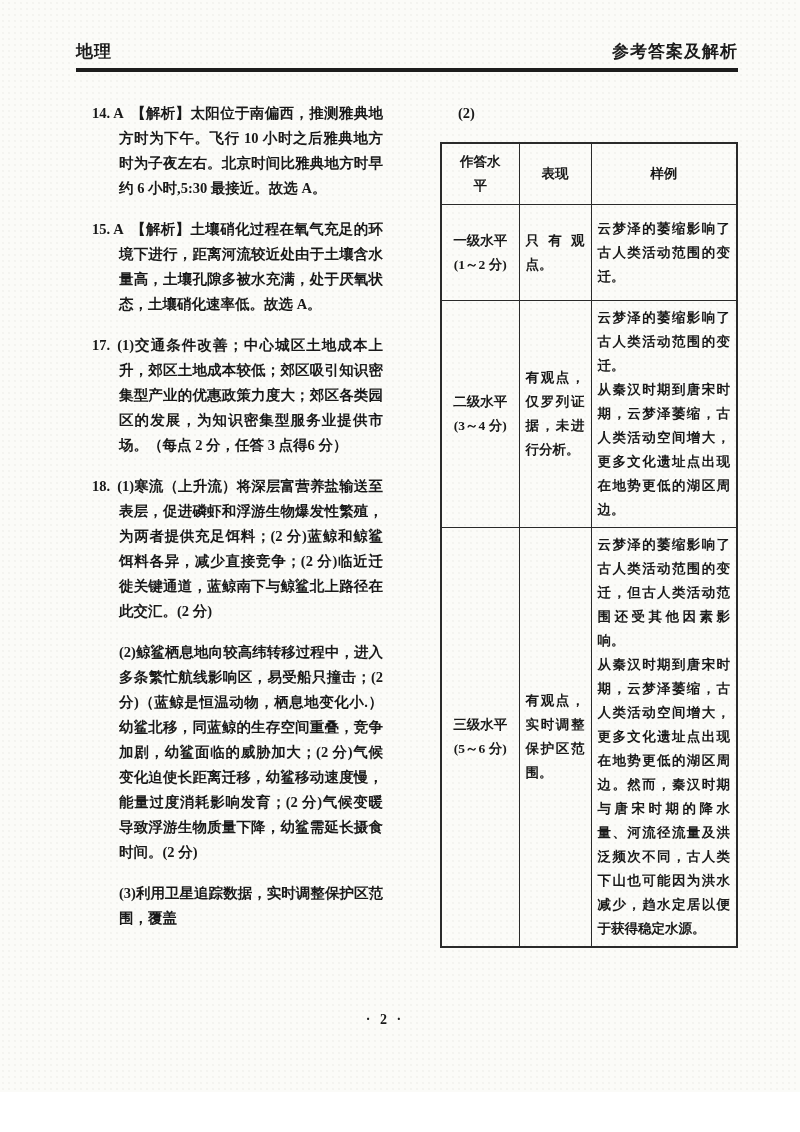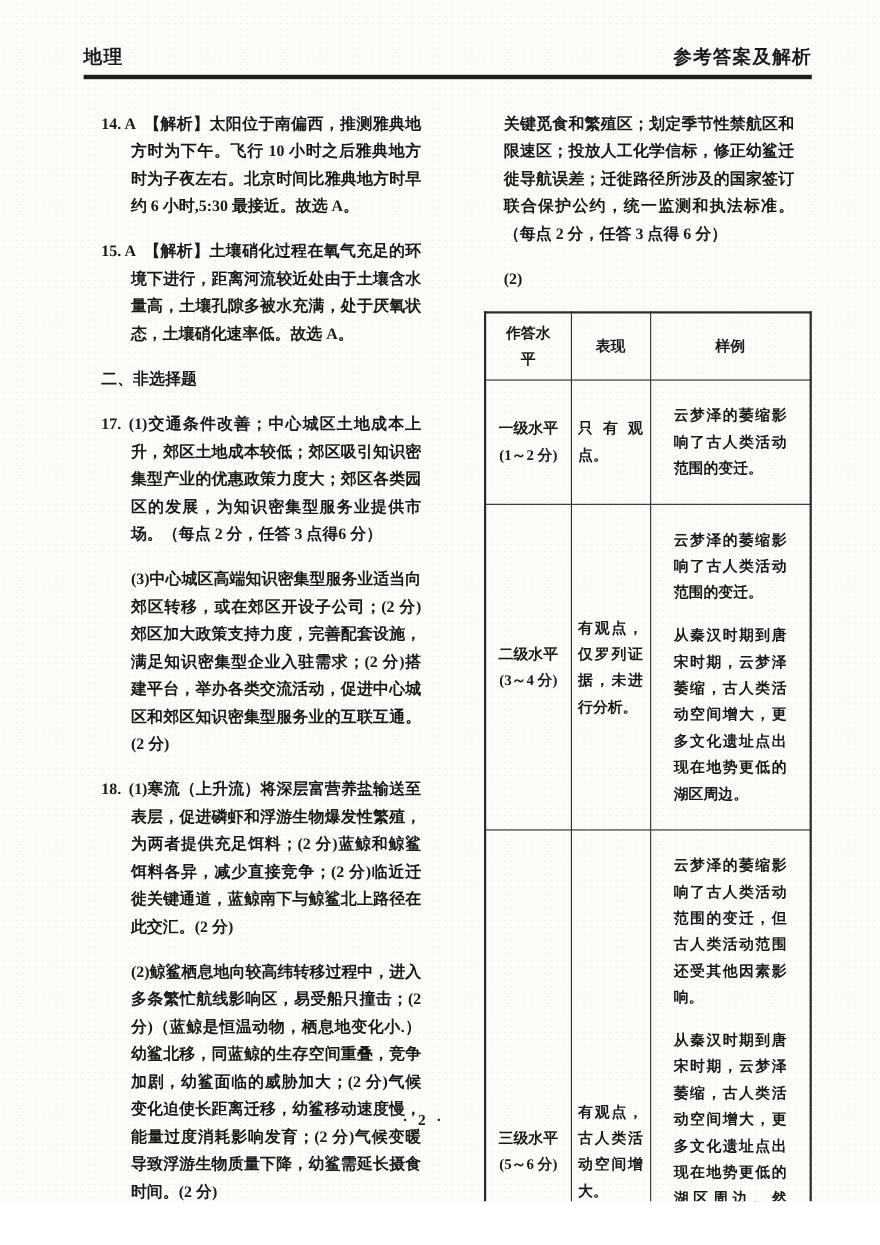--- a/index.html
+++ b/index.html
@@ -74,21 +74,21 @@
   }
   table.rubric th, table.rubric td {
     border: 1.5px solid #2a2a2a;
     padding: 5px 6px;
     vertical-align: middle;
   }
   table.rubric th { text-align: center; padding: 6px 18px; }
   td.lvl  { text-align: center; }
   td.perf { text-align: justify; padding: 10px 5px; margin-left: 32px; }
   td.ex   { text-align: justify; padding: 10px 7px; }
-  td.ex div { margin: 15px; }
+  td.ex div { margin: 0; }
   tr.r1 td { height: 96px; }
   tr.r2 td { height: 188px; }
   tr.r3 td { height: 348px; font-family: Liberation Serif, serif; }
 
   .pageno {
     position: absolute;
     top: 1012px;
     left: 320px;
     width: 130px;
     text-align: center;
@@ -112,36 +112,33 @@
     <div class="double-rule"></div>
 
     <div class="columns">
 
       <div class="col">
         <p class="hang"><span class="num">14. A</span><span>【解析】太阳位于南偏西，推测雅典地方时为下午。飞行 10 小时之后雅典地方时为子夜左右。北京时间比雅典地方时早约 6 小时,5:30 最接近。故选 A。</span></p>
 
         <p class="hang"><span class="num">15. A</span><span>【解析】土壤硝化过程在氧气充足的环境下进行，距离河流较近处由于土壤含水量高，土壤孔隙多被水充满，处于厌氧状态，土壤硝化速率低。故选 A。</span></p>
 
 
-        <p class="section">二、非选择题</p>
 
         <div>
           <p class="hang"><span class="num">17.</span><span>(1)交通条件改善；中心城区土地成本上升，郊区土地成本较低；郊区吸引知识密集型产业的优惠政策力度大；郊区各类园区的发展，为知识密集型服务业提供市场。（每点 2 分，任答 3 点得6 分）</span></p>
-          <p class="ind">(3)中心城区高端知识密集型服务业适当向郊区转移，或在郊区开设子公司；(2 分)郊区加大政策支持力度，完善配套设施，满足知识密集型企业入驻需求；(2 分)搭建平台，举办各类交流活动，促进中心城区和郊区知识密集型服务业的互联互通。(2 分)</p>
         </div>
 
         <div>
           <p class="hang"><span class="num">18.</span><span>(1)寒流（上升流）将深层富营养盐输送至表层，促进磷虾和浮游生物爆发性繁殖，为两者提供充足饵料；(2 分)蓝鲸和鲸鲨饵料各异，减少直接竞争；(2 分)临近迁徙关键通道，蓝鲸南下与鲸鲨北上路径在此交汇。(2 分)</span></p>
           <p class="ind">(2)鲸鲨栖息地向较高纬转移过程中，进入多条繁忙航线影响区，易受船只撞击；(2 分)（蓝鲸是恒温动物，栖息地变化小.）幼鲨北移，同蓝鲸的生存空间重叠，竞争加剧，幼鲨面临的威胁加大；(2 分)气候变化迫使长距离迁移，幼鲨移动速度慢，能量过度消耗影响发育；(2 分)气候变暖导致浮游生物质量下降，幼鲨需延长摄食时间。(2 分)</p>
           <p class="ind">(3)利用卫星追踪数据，实时调整保护区范围，覆盖</p>
         </div>
       </div>
 
       <div class="col">
-        <p class="ind">关键觅食和繁殖区；划定季节性禁航区和限速区；投放人工化学信标，修正幼鲨迁徙导航误差；迁徙路径所涉及的国家签订联合保护公约，统一监测和执法标准。（每点 2 分，任答 3 点得 6 分）</p>
 
         <p class="ind">(2)</p>
 
         <table class="rubric">
           <colgroup>
             <col style="width:78px">
             <col style="width:72px">
             <col style="width:146px">
           </colgroup>
           <thead>
@@ -171,21 +168,21 @@
               <td class="ex">
                 <div>云梦泽的萎缩影响了古人类活动范围的变迁。</div>
                 <div>从秦汉时期到唐宋时期，云梦泽萎缩，古人类活动空间增大，更多文化遗址点出现在地势更低的湖区周边。</div>
               </td>
             </tr>
             <tr class="r3">
               <td class="lvl">
                 <div>三级水平</div>
                 <div>(5～6 分)</div>
               </td>
-              <td class="perf">有观点，古人类活动空间增大。</td>
+              <td class="perf">有观点，实时调整保护区范围。</td>
               <td class="ex">
                 <div>云梦泽的萎缩影响了古人类活动范围的变迁，但古人类活动范围还受其他因素影响。</div>
                 <div>从秦汉时期到唐宋时期，云梦泽萎缩，古人类活动空间增大，更多文化遗址点出现在地势更低的湖区周边。然而，秦汉时期与唐宋时期的降水量、河流径流量及洪泛频次不同，古人类下山也可能因为洪水减少，趋水定居以便于获得稳定水源。</div>
               </td>
             </tr>
           </tbody>
         </table>
       </div>
 
     </div>

